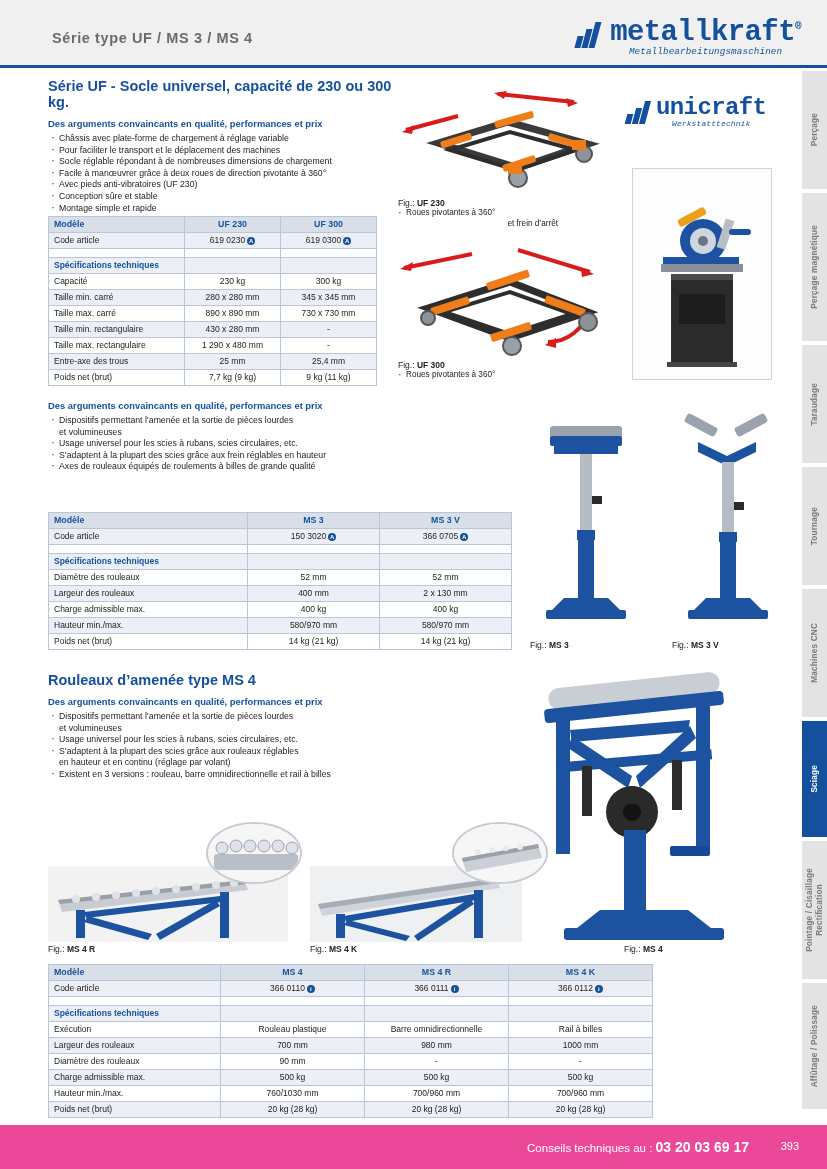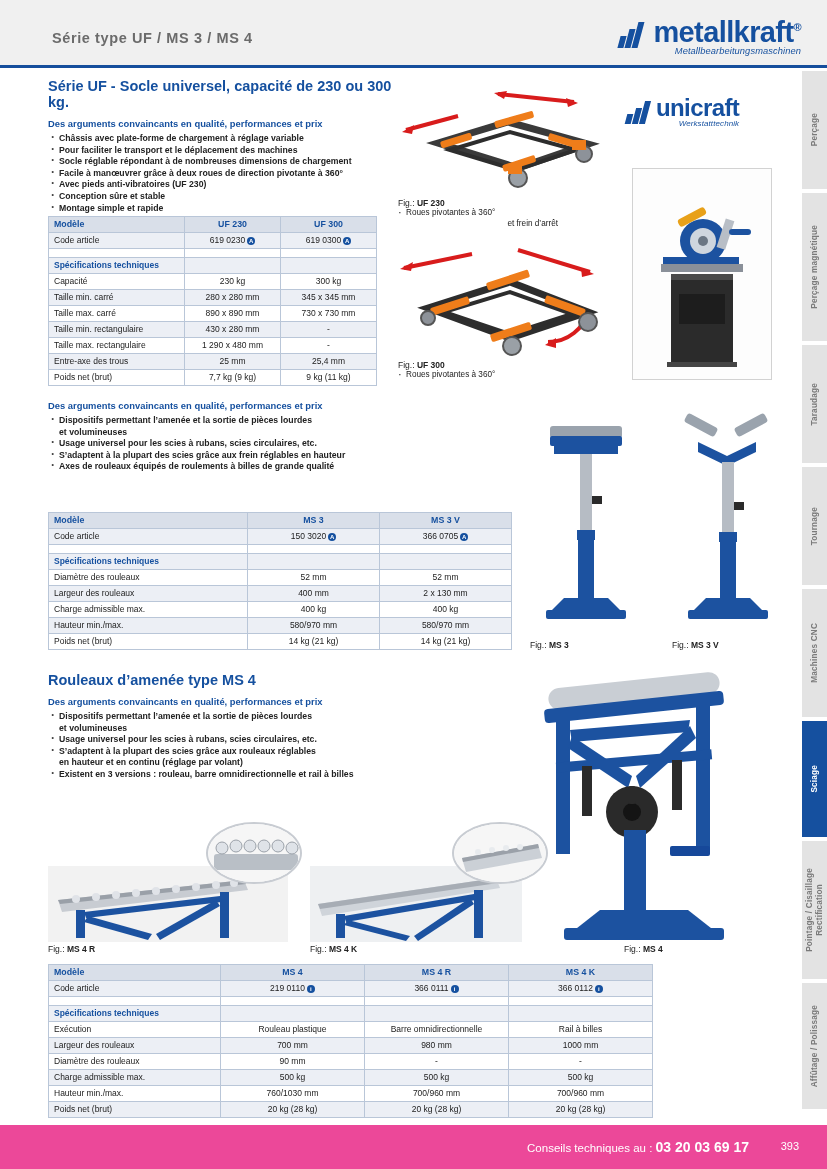--- a/index.html
+++ b/index.html
@@ -32,21 +32,21 @@
   .logo-mark {
     width:30px; height:26px; margin-right:5px; position:relative; flex:0 0 auto;
   }
   .logo-mark i {
     position:absolute; bottom:0; width:6px; background:#15509f; display:block;
     transform: skewX(-15deg);
   }
   .logo-mark i:nth-child(1){ left:1px; height:12px;}
   .logo-mark i:nth-child(2){ left:9px; height:19px;}
   .logo-mark i:nth-child(3){ left:17px; height:26px;}
-  .logo-text { text-align:right; }
+  .logo-text { text-align:center;font-family:Liberation Mono, monospace; }
   .logo-text .l1 { font-size:29px; font-weight:bold; color:#15509f; letter-spacing:-.6px; line-height:27px;}
   .logo-text .l1 sup { font-size:11px; vertical-align:super; }
   .logo-text .l2 { font-size:9.3px; font-style:italic; color:#15509f; letter-spacing:.1px; }
 
   
   .rail { position:absolute; right:0; top:71px; width:25px; height:1040px; }
   .tab {
     position:absolute; right:0; width:25px; background:#e3e3e3;
     border-bottom:2px solid #fff;
     color:#7a7a7a; font-size:8.2px; font-weight:bold;
@@ -56,21 +56,21 @@
   }
   .tab.active { background:#15509f; color:#fff; }
   .tab span { transform: rotate(180deg); white-space:pre-line; text-align:center; line-height:10px;}
 
   h2.sect {
     font-size:14.5px; font-weight:bold; color:#15509f; margin:0 0 8px 0;
   }
   .subhead { font-size:9.4px; font-weight:bold; color:#15509f; margin:0 0 4px 0; }
   ul.bul { list-style:none; margin:0; padding:0; }
   ul.bul li {
-    font-size:8.7px; color:#222; line-height:11.6px; padding-left:11px; position:relative;font-weight:bold;
+    font-size:8.7px; color:#222; line-height:11.6px; padding-left:11px; position:relative;
   }
   ul.bul li:before {
     content:"·"; position:absolute; left:3px; top:-1px; font-size:12px; color:#444;
   }
   ul.bul li.cont:before { content:""; }
 
   
   table.spec {
     border-collapse:collapse; font-size:8.5px; color:#222;
     table-layout:fixed;
@@ -551,21 +551,21 @@
       </colgroup>
     <tbody>
       <tr class="head">
         <td>Modèle</td>
         <td class="c">MS 4</td>
         <td class="c">MS 4 R</td>
         <td class="c">MS 4 K</td>
       </tr>
       <tr class="alt">
         <td>Code article</td>
-        <td class="c"><span>219 0110</span><span class="badge info">i</span></td>
+        <td class="c"><span>366 0110</span><span class="badge info">i</span></td>
         <td class="c"><span>366 0111</span><span class="badge info">i</span></td>
         <td class="c"><span>366 0112</span><span class="badge info">i</span></td>
       </tr>
       <tr class="gap">
           <td></td>
           <td></td>
           <td></td>
           <td></td>
         </tr>
       <tr class="sub">

